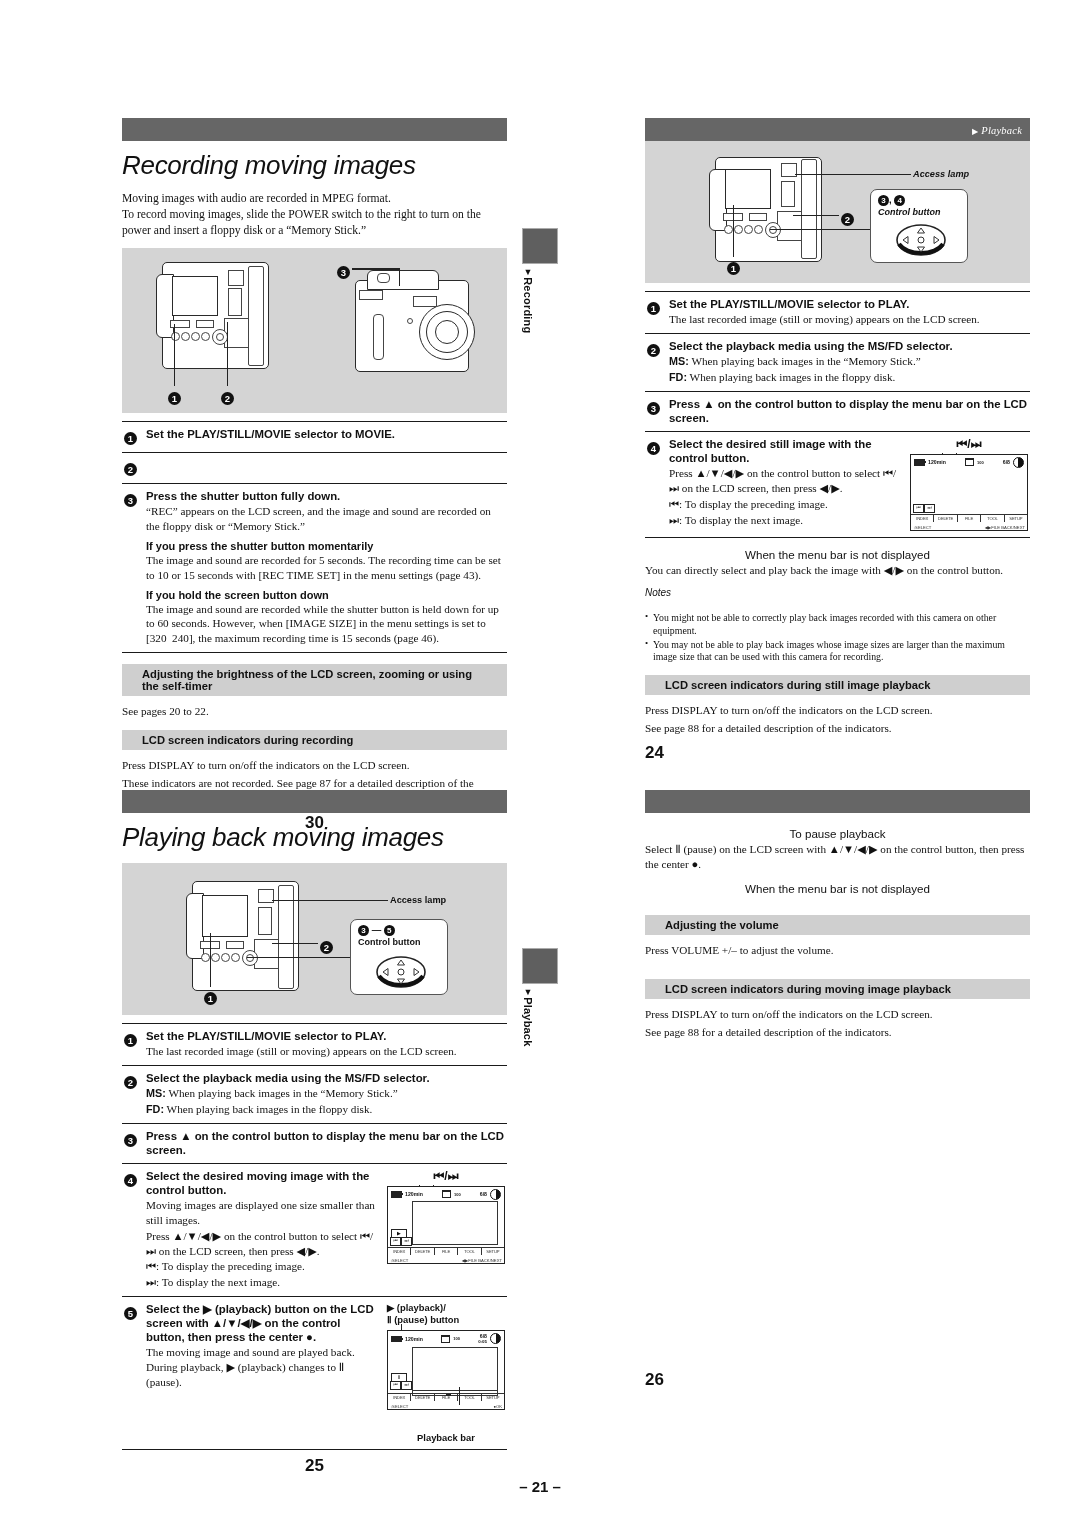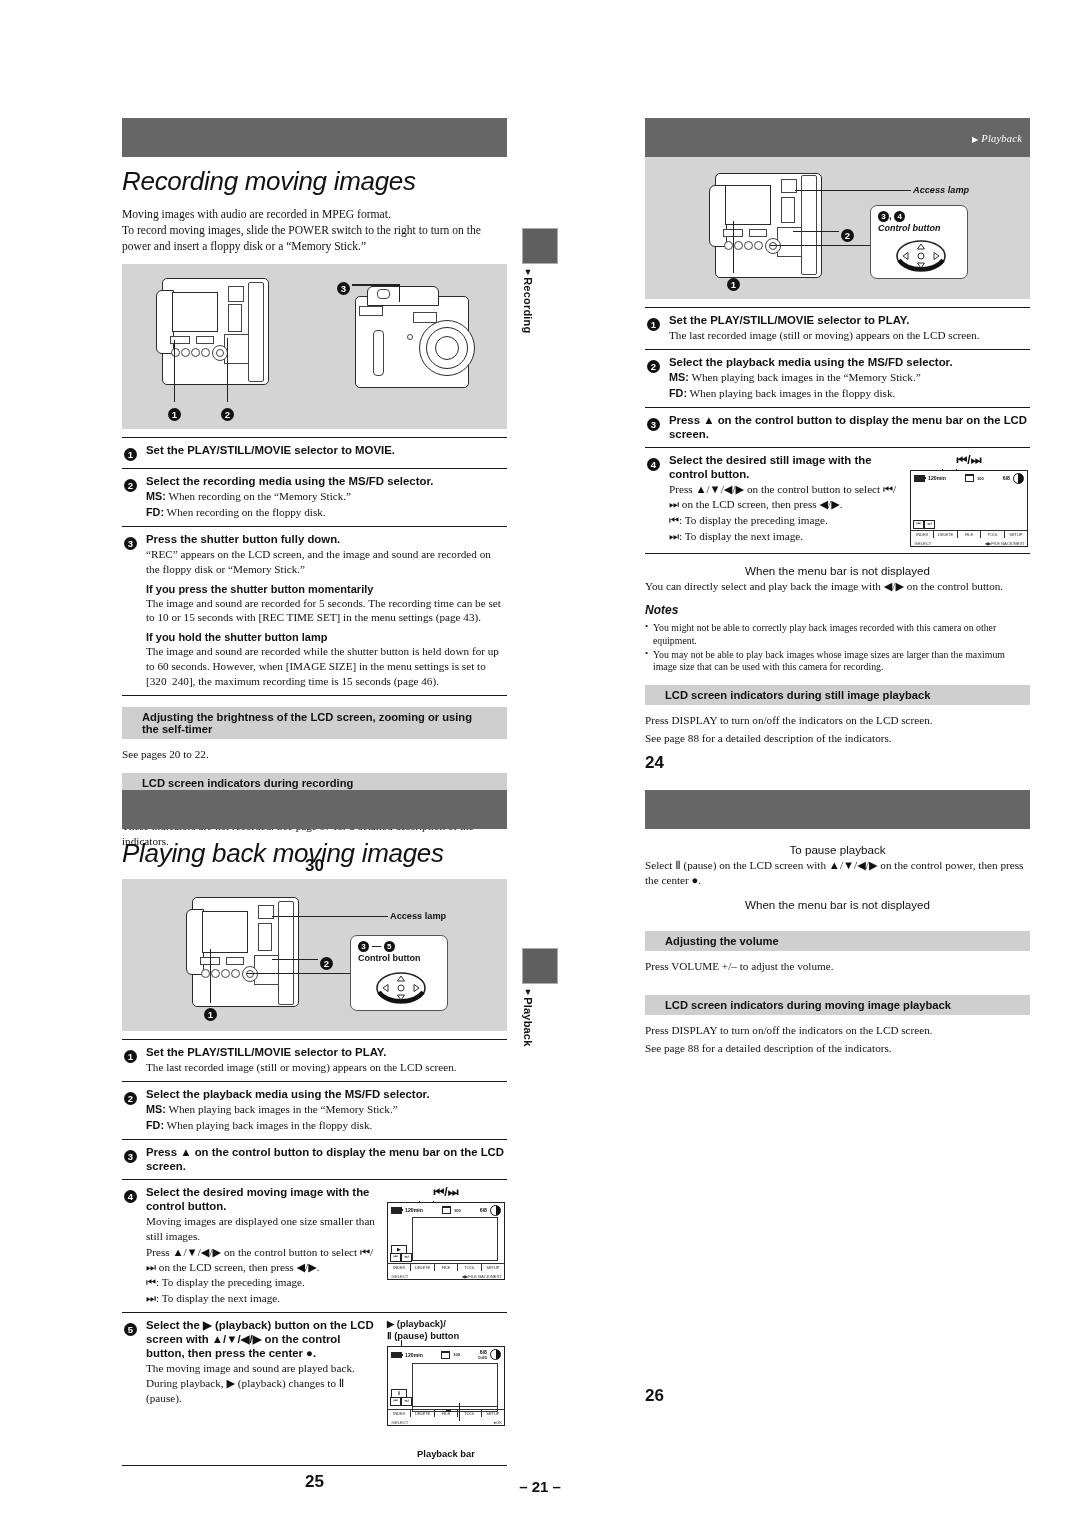--- a/index.html
+++ b/index.html
@@ -4,21 +4,21 @@
 <style>
   html,body{margin:0;padding:0;background:#fff;}
   body{
     width:1080px;height:1528px;position:relative;
     font-family:"Liberation Serif", serif;
     color:#111;
     -webkit-font-smoothing:antialiased;
   }
   .page{position:absolute;}
 
-  .grayband{background:#666;height:39px;}
+  .grayband{background:#666;height:23px;}
   .grayband.right{position:relative;}
   .band-tag{
     position:absolute;right:8px;top:50%;transform:translateY(-50%);
     color:#fff;font-family:"Liberation Serif",serif;font-style:italic;
     font-size:10.5px;letter-spacing:.2px;white-space:nowrap;
   }
   .band-tag .tri{font-style:normal;font-size:8px;margin-right:3px;}
 
   h1.title{
     font-family:"Liberation Sans", sans-serif;
@@ -64,22 +64,22 @@
     font-size:11.2px;padding:4px 20px;margin:11px 0 8px 0;
   }
 
   p.body{font-size:11.2px;line-height:1.36;margin:0 0 3px 0;}
 
   .heading-plain{
     font-family:"Liberation Sans",sans-serif;font-size:11.6px;
     margin:10px 0 2px 0;display:block;text-align:center;
   }
   .notes-title{
-    font-family:"Liberation Sans",sans-serif;font-weight:700;font-style:italic;
-    font-size:12px;margin:9px 0 5px 0;display:block;
+    font-family:"Liberation Sans",sans-serif;font-weight:400;font-style:italic;
+    font-size:10px;margin:9px 0 14px 0;display:block;
   }
   ul.notes{margin:0;padding:0;list-style:none;}
   ul.notes li{
     font-size:9.8px;line-height:1.3;padding-left:8px;position:relative;margin-bottom:1px;
   }
   ul.notes li:before{content:"•";position:absolute;left:0;top:-1px;font-size:9px;}
 
   .pagenum{
     font-family:"Liberation Sans",sans-serif;font-weight:700;font-size:17px;
     text-align:right;margin-top:6px;
@@ -256,34 +256,29 @@
 
   <div class="steps" style="margin-top:8px;">
     <div class="step">
       <div class="num"><span class="circnum">1</span></div>
       <div class="stepbody">
         <span class="sbold">Set the PLAY/STILL/MOVIE selector to MOVIE.</span>
       </div>
     </div>
     <div class="step">
       <div class="num"><span class="circnum">2</span></div>
-      <div class="stepbody">
-        <span class="sbold">Select the recording media using the MS/FD selector.</span>
-        <span class="sbody"><b class="lead">MS:</b> When recording on the “Memory Stick.”</span>
-        <span class="sbody"><b class="lead">FD:</b> When recording on the floppy disk.</span>
-      </div>
     </div>
     <div class="step lastthick">
       <div class="num"><span class="circnum">3</span></div>
       <div class="stepbody">
         <span class="sbold">Press the shutter button fully down.</span>
         <span class="sbody">“REC” appears on the LCD screen, and the image and sound are recorded on the floppy disk or “Memory Stick.”</span>
         <span class="subhead">If you press the shutter button momentarily</span>
         <span class="sbody">The image and sound are recorded for 5 seconds. The recording time can be set to 10 or 15 seconds with [REC TIME SET] in the menu settings (page 43).</span>
-        <span class="subhead">If you hold the shutter button lamp</span>
+        <span class="subhead">If you hold the screen button down</span>
         <span class="sbody">The image and sound are recorded while the shutter button is held down for up to 60 seconds. However, when [IMAGE SIZE] in the menu settings is set to [320&nbsp; 240], the maximum recording time is 15 seconds (page 46).</span>
       </div>
     </div>
   </div>
 
   <div class="shaded">Adjusting the brightness of the LCD screen, zooming or using the self-timer</div>
   <p class="body">See pages 20 to 22.</p>
   <div class="shaded">LCD screen indicators during recording</div>
   <p class="body">Press DISPLAY to turn on/off the indicators on the LCD screen.</p>
   <p class="body">These indicators are not recorded. See page 87 for a detailed description of the indicators.</p>
@@ -592,21 +587,21 @@
 
 <div class="sidetab" style="left:522px;top:948px;">
   <div class="sq"></div>
   <div class="lbl"><span class="tri">▼</span><span>Playback</span></div>
 </div>
 
 <div class="page" style="left:645px;top:790px;width:385px;">
   <div class="grayband"></div>
   <div style="height:14px;"></div>
   <span class="heading-plain" style="margin-top:0;">To pause playback</span>
-  <p class="body">Select Ⅱ (pause) on the LCD screen with ▲/▼/◀/▶ on the control power, then press the center ●.</p>
+  <p class="body">Select Ⅱ (pause) on the LCD screen with ▲/▼/◀/▶ on the control button, then press the center ●.</p>
   <span class="heading-plain">When the menu bar is not displayed</span>
 
   <div class="shaded" style="margin-top:20px;">Adjusting the volume</div>
   <p class="body">Press VOLUME +/– to adjust the volume.</p>
 
   <div class="shaded" style="margin-top:20px;">LCD screen indicators during moving image playback</div>
   <p class="body">Press DISPLAY to turn on/off the indicators on the LCD screen.</p>
   <p class="body">See page 88 for a detailed description of the indicators.</p>
   <div class="pagenum left" style="margin-top:330px;">26</div>
 </div>

